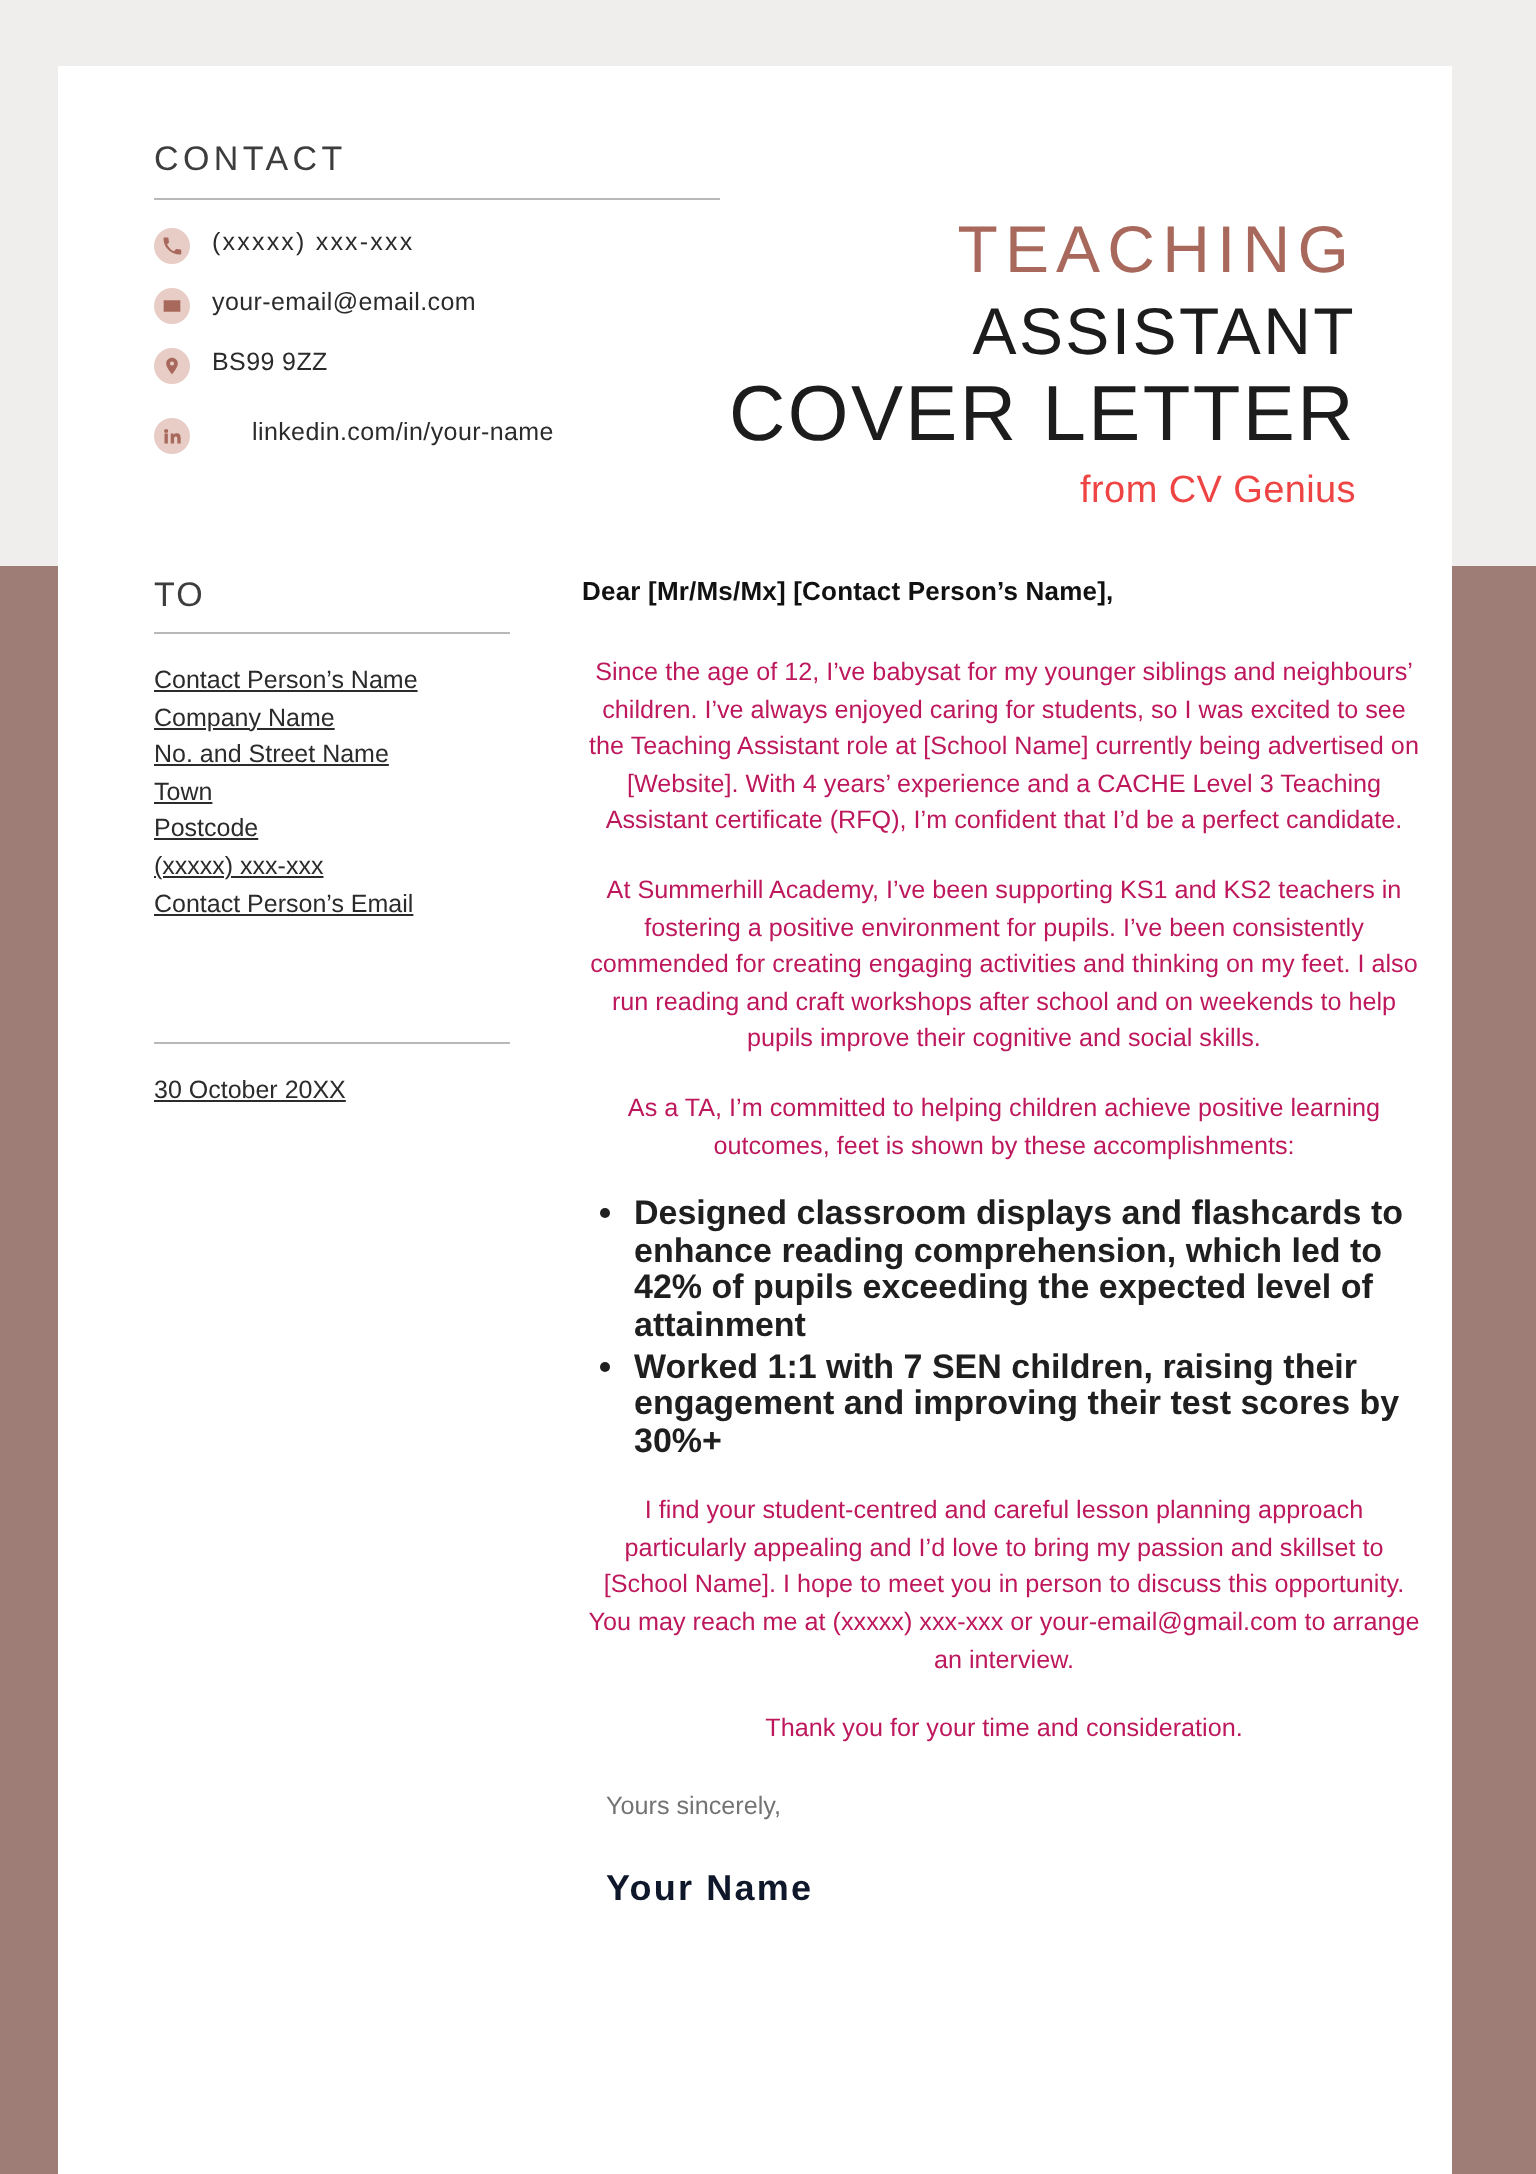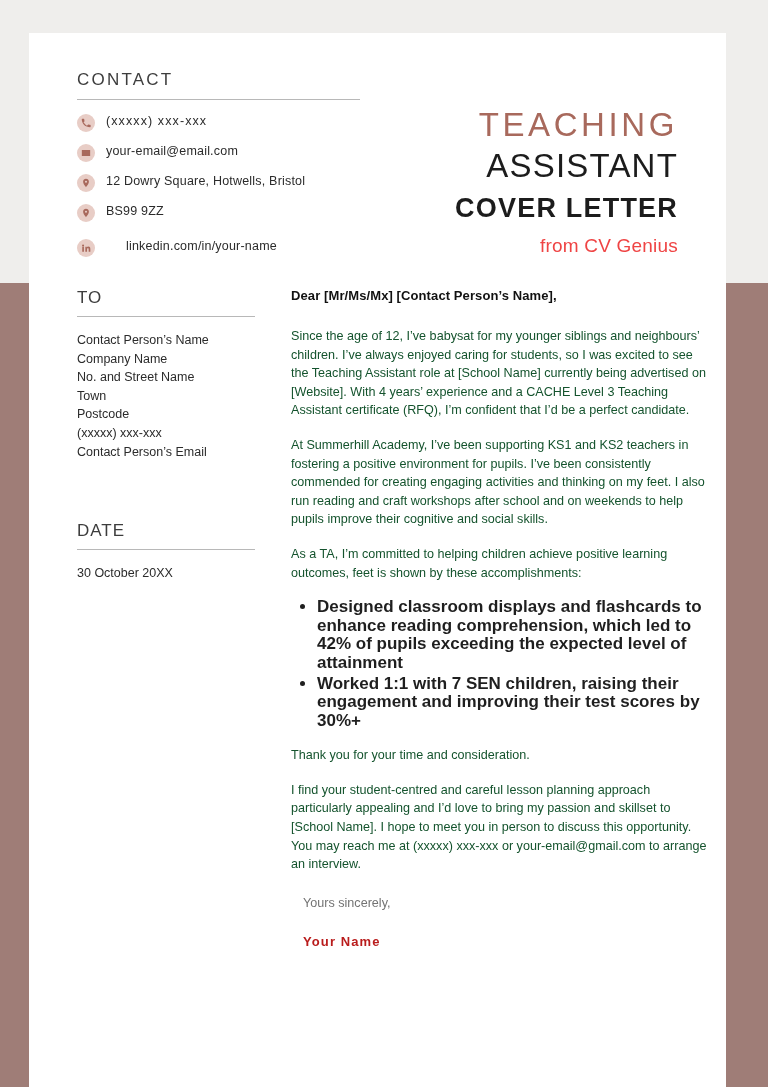--- a/index.html
+++ b/index.html
@@ -102,25 +102,25 @@
     font-weight: 400;
   }
   .title-line2 {
     font-size: 33px;
     letter-spacing: 1.2px;
     color: #1c1c1c;
     line-height: 42px;
     font-weight: 400;
   }
   .title-line3 {
-    font-size: 27px;
+    font-size: 39px;
     letter-spacing: 1.2px;
     color: #1c1c1c;
     line-height: 42px;
-    font-weight: 700;
+    font-weight: 400;
   }
   .title-from {
     font-size: 19px;
     color: #ef4444;
     margin-top: 6px;
     letter-spacing: 0.2px;
   }
 
   
   .body-wrap {
@@ -142,66 +142,67 @@
   }
   .side-rule {
     border-bottom: 1px solid #b8b8b8;
     width: 178px;
     margin-bottom: 14px;
   }
   .side-text {
     font-size: 12.5px;
     color: #2b2b2b;
     line-height: 18.6px;
+    text-decoration: underline;
   }
   .side-block-date {
     margin-top: 60px;
   }
   .right-col {
     position: absolute;
     left: 262px;
     top: 0;
     width: 422px;
   }
   .salutation {
     font-size: 13px;
     font-weight: bold;
     color: #111;
     letter-spacing: 0.1px;
     margin-bottom: 24px;
   }
   .para {
     font-size: 12.6px;
-    color: #14532d;
+    color: #be185d;
     line-height: 18.6px;
     margin-bottom: 16px;
-    text-align: left;
+    text-align: center;
   }
   ul.bullets {
     margin: 0 0 16px 0;
     padding-left: 26px;
   }
   ul.bullets li {
     font-size: 17px;
     color: #1f1f1f;
     line-height: 18.6px;
     margin-bottom: 2px;
     font-weight: bold;
   }
   .signoff {
     font-size: 12.6px;
     color: #737373;
     line-height: 18.6px;
     margin-top: 20px;
     margin-left: 12px;
   }
   .signature {
-    font-size: 13px;
+    font-size: 18px;
     font-weight: bold;
-    color: #b91c1c;
+    color: #0f172a;
     letter-spacing: 1.1px;
     margin-top: 22px;
     margin-left: 12px;
   }
 </style>
 </head>
 <body>
 
 <div class="bg-top"></div>
 <div class="bg-bottom"></div>
@@ -225,28 +226,20 @@
 
       <div class="contact-row">
         <span class="contact-icon">
           <svg width="10" height="10" viewBox="0 0 24 24" fill="#a8695c">
               <path d="M2 5h20v14H2V5zm10 8L3.2 6.6h17.6L12 13z"></path>
             </svg>
         </span>
         <span class="contact-text">your-email@email.com</span>
       </div>
 
-      <div class="contact-row">
-        <span class="contact-icon">
-          <svg width="10" height="10" viewBox="0 0 24 24" fill="#a8695c">
-              <path d="M12 2C8.1 2 5 5.1 5 9c0 5.2 7 13 7 13s7-7.8 7-13c0-3.9-3.1-7-7-7zm0 9.5A2.5 2.5 0 1 1 12 6.5a2.5 2.5 0 0 1 0 5z"></path>
-            </svg>
-        </span>
-        <span class="contact-text">12 Dowry Square, Hotwells, Bristol</span>
-      </div>
 
       <div class="contact-row">
         <span class="contact-icon">
           <svg width="10" height="10" viewBox="0 0 24 24" fill="#a8695c">
               <path d="M12 2C8.1 2 5 5.1 5 9c0 5.2 7 13 7 13s7-7.8 7-13c0-3.9-3.1-7-7-7zm0 9.5A2.5 2.5 0 1 1 12 6.5a2.5 2.5 0 0 1 0 5z"></path>
             </svg>
         </span>
         <span class="contact-text">BS99 9ZZ</span>
       </div>
 
@@ -275,38 +268,37 @@
       <div class="side-rule"></div>
       <div class="side-text" style="white-space:pre-line;">Contact Person’s Name
 Company Name
 No. and Street Name
 Town
 Postcode
 (xxxxx) xxx-xxx
 Contact Person’s Email</div>
 
       <div class="side-block-date">
-        <div class="side-heading">DATE</div>
         <div class="side-rule"></div>
         <div class="side-text">30 October 20XX</div>
       </div>
     </div>
 
     <div class="right-col">
       <div class="salutation">Dear [Mr/Ms/Mx] [Contact Person’s Name],</div>
 
       <div class="para">Since the age of 12, I’ve babysat for my younger siblings and neighbours’ children. I’ve always enjoyed caring for students, so I was excited to see the Teaching Assistant role at [School Name] currently being advertised on [Website]. With 4 years’ experience and a CACHE Level 3 Teaching Assistant certificate (RFQ), I’m confident that I’d be a perfect candidate.</div>
       <div class="para">At Summerhill Academy, I’ve been supporting KS1 and KS2 teachers in fostering a positive environment for pupils. I’ve been consistently commended for creating engaging activities and thinking on my feet. I also run reading and craft workshops after school and on weekends to help pupils improve their cognitive and social skills.</div>
       <div class="para">As a TA, I’m committed to helping children achieve positive learning outcomes, feet is shown by these accomplishments:</div>
 
       <ul class="bullets">
         <li>Designed classroom displays and flashcards to enhance reading comprehension, which led to 42% of pupils exceeding the expected level of attainment</li>
         <li>Worked 1:1 with 7 SEN children, raising their engagement and improving their test scores by 30%+</li>
       </ul>
 
+      <div class="para">I find your student-centred and careful lesson planning approach particularly appealing and I’d love to bring my passion and skillset to [School Name]. I hope to meet you in person to discuss this opportunity. You may reach me at (xxxxx) xxx-xxx or your-email@gmail.com to arrange an interview.</div>
       <div class="para">Thank you for your time and consideration.</div>
-      <div class="para">I find your student-centred and careful lesson planning approach particularly appealing and I’d love to bring my passion and skillset to [School Name]. I hope to meet you in person to discuss this opportunity. You may reach me at (xxxxx) xxx-xxx or your-email@gmail.com to arrange an interview.</div>
 
       <div class="signoff">Yours sincerely,</div>
       <div class="signature">Your Name</div>
     </div>
   </div>
 </div>
 
 </body></html>

